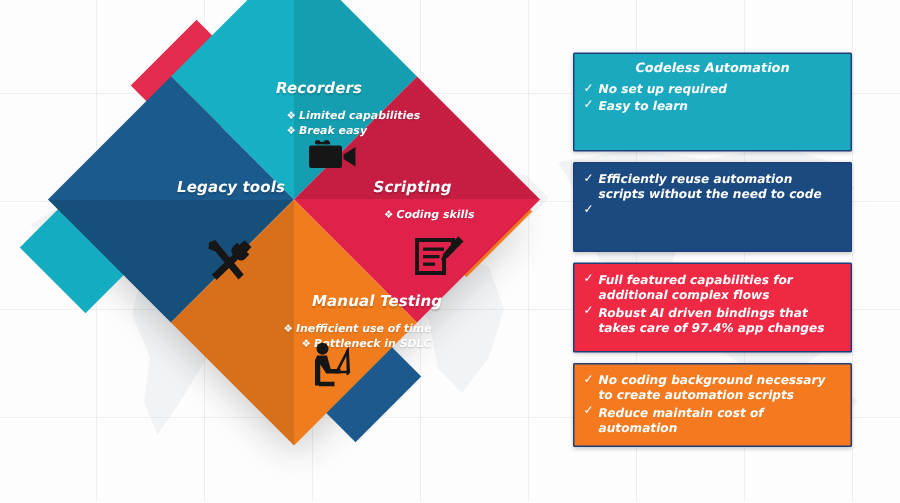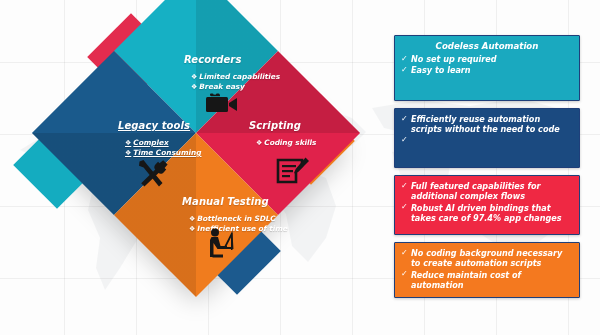--- a/index.html
+++ b/index.html
@@ -71,33 +71,33 @@
   }
   .qlist{list-style:none;margin:7px;padding:0;}
   .qlist li{
     font-style:italic;font-weight:bold;font-size:7.3px;
     line-height:10px;white-space:nowrap;
     text-shadow:0 1px 1px rgba(0,0,0,.18);
   }
   .qlist li .dm{font-style:normal;font-weight:normal;font-size:7px;margin-right:2px;}
 
   .t-recorders{left:166px;top:64px;text-align:left;}
-  .t-legacy{left:100px;top:130px;text-align:left;text-decoration:underline;}
+  .t-legacy{left:100px;top:130px;text-align:left;}
   .t-scripting{left:231px;top:130px;text-align:left;}
-  .t-manual{left:164px;top:206px;text-align:left;}
+  .t-manual{left:164px;top:206px;text-align:right;}
 
   
   .qicon{position:absolute;}
   .i-cam{left:187px;top:101px;}
   .i-tools{left:117px;top:168px;}
   .i-script{left:258px;top:166px;}
   .i-person{left:189px;top:238px;}
 
   
-  .panel{position:absolute;left:394px;top:0;width:192px;height:335px;}
+  .panel{position:absolute;left:382px;top:0;width:192px;height:335px;}
   .box{
     position:absolute;left:0;width:186px;
     box-sizing:border-box;
     border:1.5px solid #1f3f7a;
     border-radius:1px;
     color:#ffffff;
     padding:5px 6px 5px 6px;
     box-shadow:0 1px 3px rgba(0,0,0,.20);
   }
   .box-title{
@@ -163,38 +163,34 @@
     <div class="qtext t-recorders">
       <p class="qtitle">Recorders</p>
       <ul class="qlist">
         <li><span class="dm">❖</span><span>Limited capabilities</span></li>
         <li><span class="dm">❖</span><span>Break easy</span></li>
       </ul>
     </div>
 
     <div class="qtext t-legacy">
       <p class="qtitle">Legacy tools</p>
-      <ul class="qlist">
-        <li><span class="dm">❖</span><span>Complex</span></li>
-        <li><span class="dm">❖</span><span>Time Consuming</span></li>
-      </ul>
     </div>
 
     <div class="qtext t-scripting">
       <p class="qtitle">Scripting</p>
       <ul class="qlist">
         <li><span class="dm">❖</span><span>Coding skills</span></li>
       </ul>
     </div>
 
     <div class="qtext t-manual">
       <p class="qtitle">Manual Testing</p>
       <ul class="qlist">
+        <li><span class="dm">❖</span><span>Inefficient use of time</span></li>
         <li><span class="dm">❖</span><span>Bottleneck in SDLC</span></li>
-        <li><span class="dm">❖</span><span>Inefficient use of time</span></li>
       </ul>
     </div>
 
     <div class="qicon i-cam">
       <svg width="34" height="24" viewBox="0 0 34 24" aria-hidden="true">
         <rect x="1" y="6" width="22" height="15" rx="1.5" fill="#161616"></rect>
         <path d="M24 12 L32 7 L32 20 L24 15 Z" fill="#161616"></path>
         <rect x="5" y="2.5" width="3.5" height="2.6" rx="1" fill="#161616"></rect>
         <rect x="11" y="2.5" width="3.5" height="2.6" rx="1" fill="#161616"></rect>
         <rect x="6" y="3.6" width="9" height="1.6" fill="#161616"></rect>

